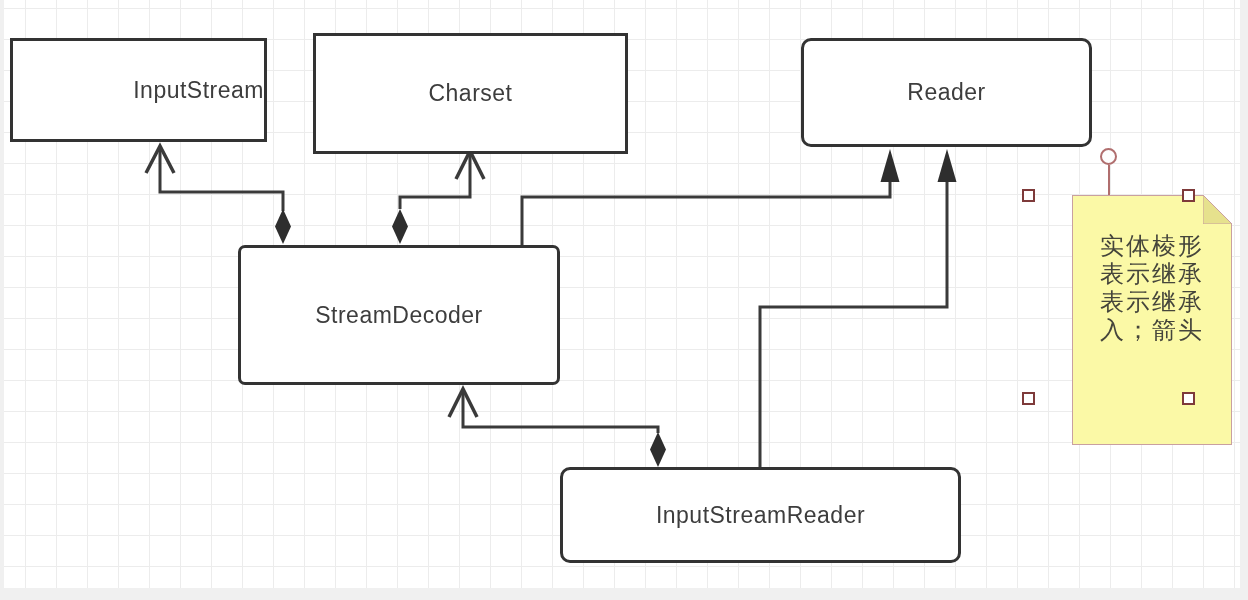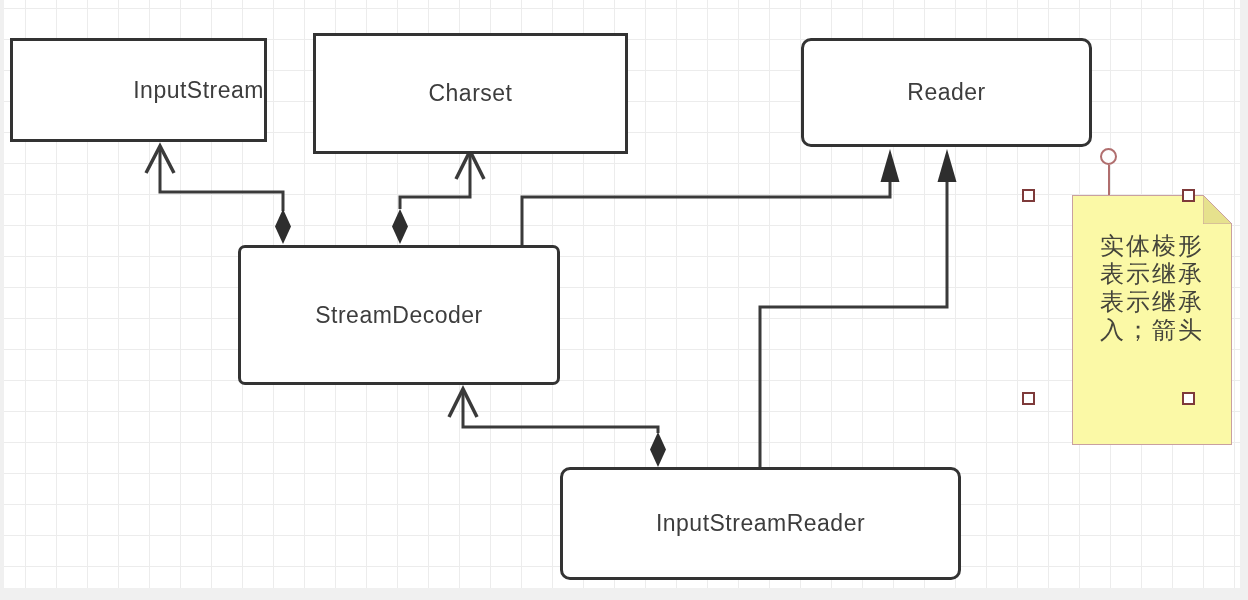--- a/index.html
+++ b/index.html
@@ -101,21 +101,21 @@
   </div>
 
   <div class="node rounded" style="left:801px;top:38px;width:291px;height:109px;">
     <span class="label">Reader</span>
   </div>
 
   <div class="node" style="left:238px;top:245px;width:322px;height:140px;border-radius:7px;">
     <span class="label">StreamDecoder</span>
   </div>
 
-  <div class="node rounded" style="left:560px;top:467px;width:401px;height:113px;">
+  <div class="node rounded" style="left:560px;top:467px;width:401px;height:96px;">
     <span class="label">InputStreamReader</span>
   </div>
 
   <div id="note-stem"></div>
   <div id="note-pin"></div>
 
   <div id="note">
     <svg id="note-fold" width="29" height="29" viewBox="0 0 29 29">
       <polygon points="0,0 29,0 29,29" fill="#ffffff"></polygon>
       <polygon points="0,0 29,29 0,29" fill="#e6e18d" stroke="#c9a0a0" stroke-width="1"></polygon>

